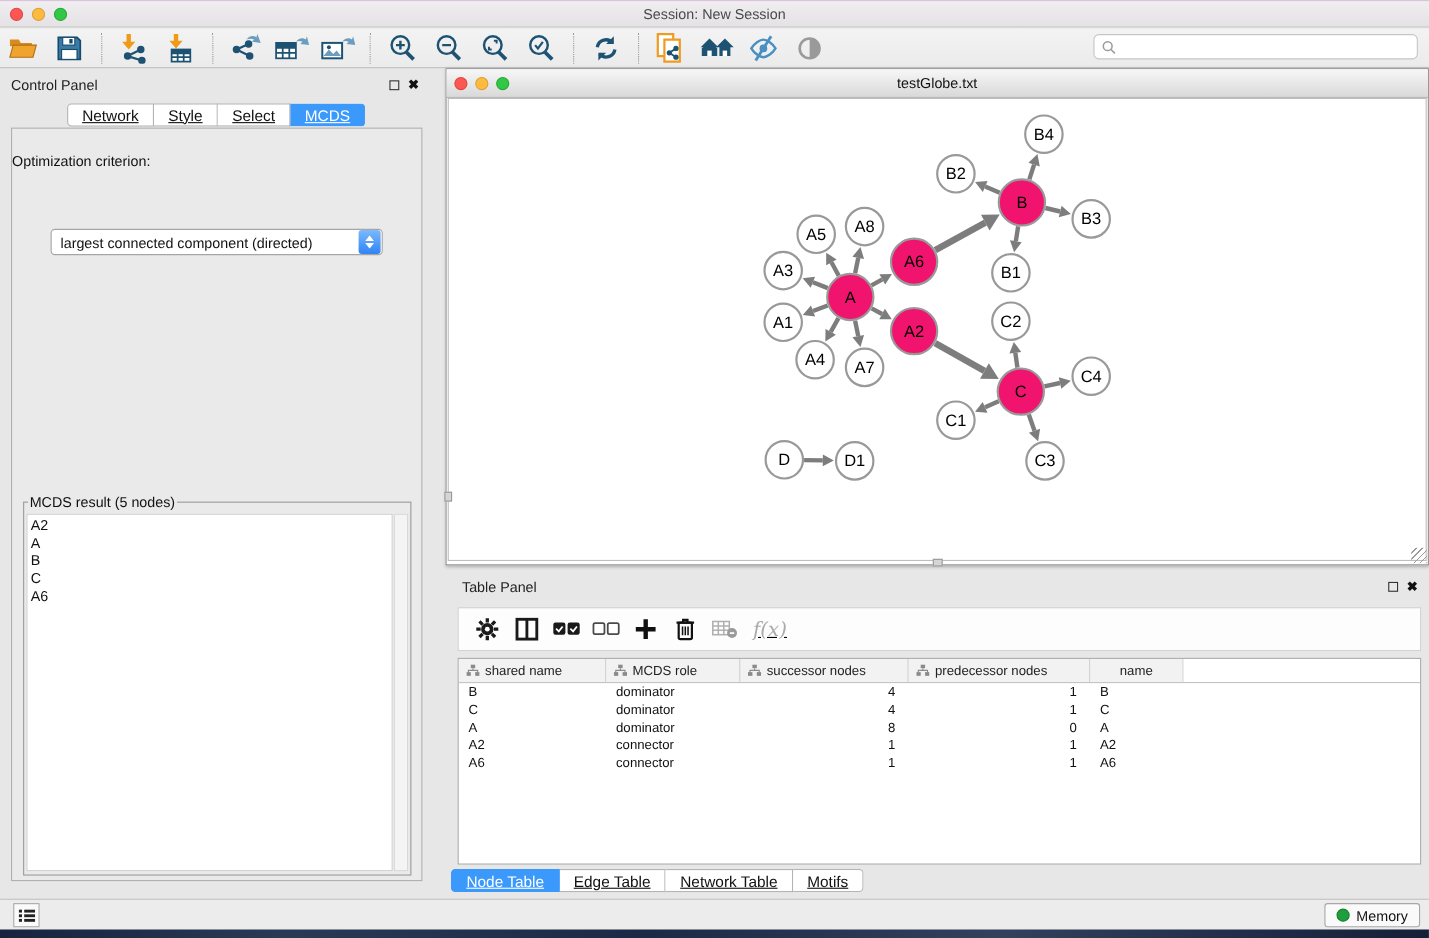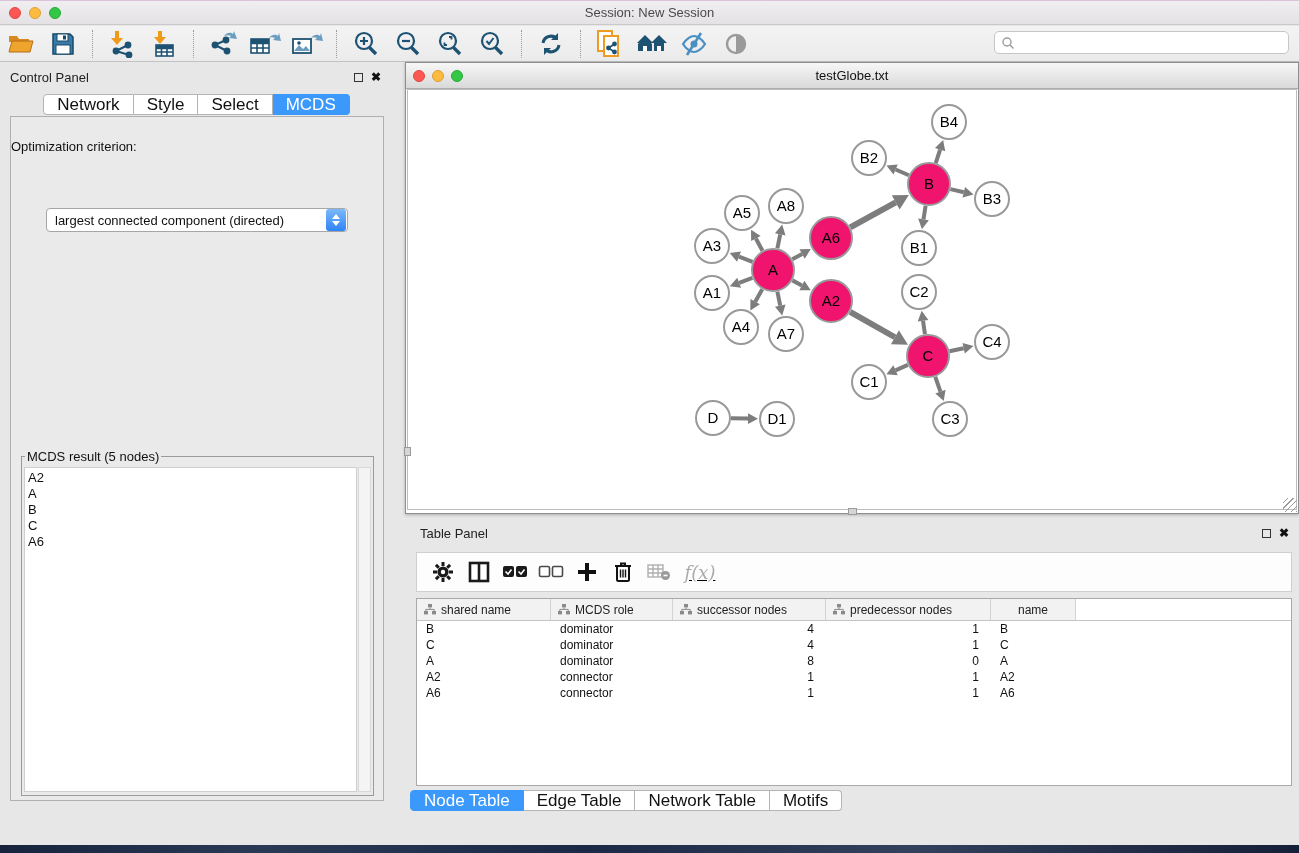--- a/index.html
+++ b/index.html
@@ -32,22 +32,22 @@
     font-family:"Liberation Sans",sans-serif; background:transparent; }
 
   
   #control-panel { position:absolute; left:2px; top:64px; width:389px; height:752px; }
   .panel-head { height:26px; display:flex; align-items:center; font-size:13px; color:#222; }
   .panel-head .ph-title { margin-left:8px; }
   .panel-head .ph-icons { margin-left:auto; display:flex; align-items:center; gap:8px; margin-right:10px; }
   .float-glyph { width:9px; height:9px; border:1.5px solid #333; display:inline-block; }
   .close-glyph { font-size:12px; color:#111; font-weight:bold; line-height:9px; }
   .cp-tabs { position:absolute; left:0; right:0; top:30px; display:flex; justify-content:center; }
-  .tab { height:21px; padding:0 13px; font-size:17px; display:flex; align-items:center;
-    background:#fff; border:1px solid #b4b4b4; border-left:none; color:#111; }
+  .tab { height:21px; padding:0 13px; font-size:14px; display:flex; align-items:center;
+    background:#fff; border:1px solid #b4b4b4; border-left:none; color:#111;text-decoration:underline; }
   .tab:first-child { border-left:1px solid #b4b4b4; border-radius:4px 0 0 4px; }
   .tab:last-child { border-radius:0 4px 4px 0; }
   .tab.active { background:#3b99fc; border-color:#3b99fc; color:#fff; }
   .cp-body { position:absolute; left:8px; right:7px; top:52px; bottom:15px;
     background:#eaeaea; border:1px solid #b0b0b0; }
   .opt-label { margin-top:22px; font-size:13px; color:#111; }
   .dropdown { position:absolute; left:35px; right:35px; top:91px; height:24px; background:#fff;
     border:1px solid #a6a6a6; border-radius:4px; display:flex; align-items:center; }
   .dropdown .dval { flex:1; font-size:13px; padding-left:8px; color:#111; white-space:nowrap; overflow:hidden; }
   .dd-stepper { width:20px; height:22px; border-radius:3px; margin-right:1px;
@@ -562,15 +562,33 @@
     </div>
 
     <div id="tp-tabs">
       <span class="tab active">Node Table</span>
       <span class="tab">Edge Table</span>
       <span class="tab">Network Table</span>
       <span class="tab">Motifs</span>
     </div>
   </div>
 
+  <div id="statusbar">
+    <span id="list-btn">
+      <svg width="15" height="13" viewBox="0 0 15 13">
+          <g fill="#222">
+            <rect x="0" y="1" width="3" height="2.6"></rect>
+            <rect x="5" y="1" width="10" height="2.6"></rect>
+            <rect x="0" y="5.2" width="3" height="2.6"></rect>
+            <rect x="5" y="5.2" width="10" height="2.6"></rect>
+            <rect x="0" y="9.4" width="3" height="2.6"></rect>
+            <rect x="5" y="9.4" width="10" height="2.6"></rect>
+          </g>
+        </svg>
+    </span>
+    <span id="memory-btn">
+      <span class="green-dot"></span>
+      <span>Memory</span>
+    </span>
+  </div>
 
   <div id="desktop-strip"></div>
 </div>
 
 </body></html>

